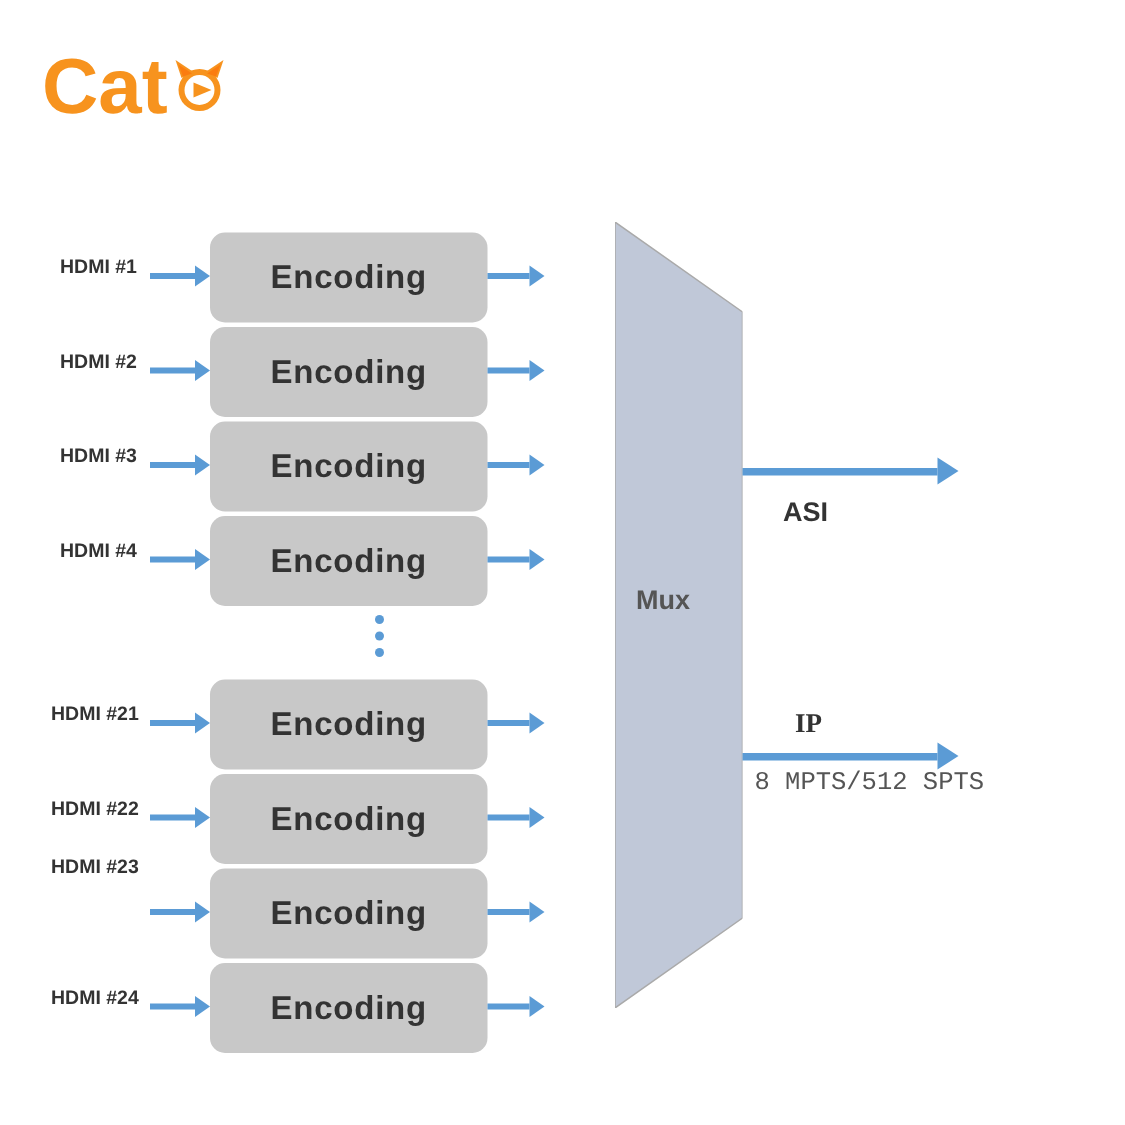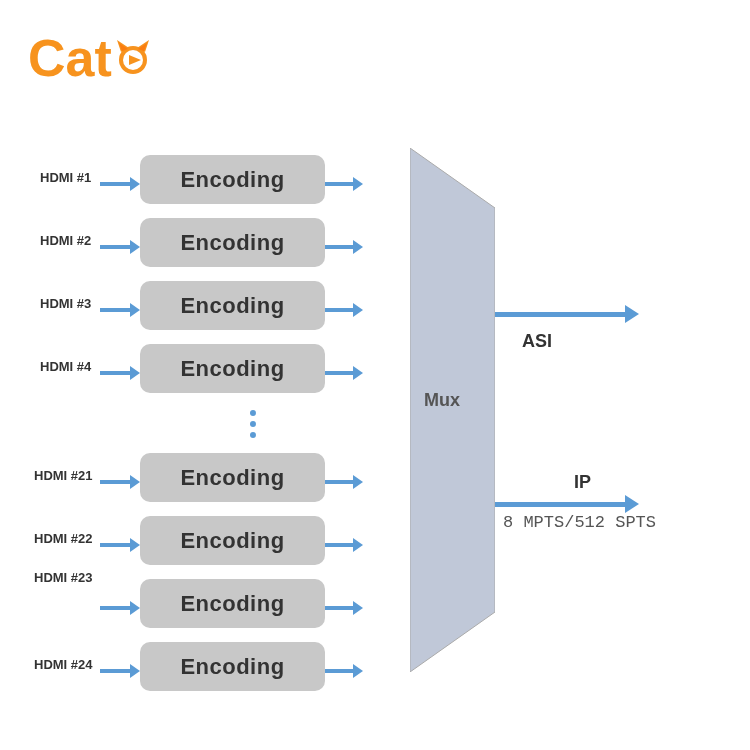--- a/index.html
+++ b/index.html
@@ -62,21 +62,21 @@
 
     
     .encoding-box {
       position: absolute;
       background: #c8c8c8;
       border-radius: 10px;
       display: flex;
       align-items: center;
       justify-content: center;
       width: 185px;
-      height: 49px;
+      height: 60px;
     }
     .encoding-box span {
       font-size: 22px;
       font-weight: bold;
       color: #333;
       letter-spacing: 0.5px;
     }
 
     
     .arrow-out {
@@ -261,16 +261,16 @@
   </div>
 
   <div class="output-arrow" style="left:495px;top:185px;">
     <div class="output-line" style="width:130px;"></div>
   </div>
   <span style="position:absolute;left:522px;top:163px;font-size:18px;font-weight:bold;color:#333;font-family:Arial,sans-serif;margin-top:48px;">ASI</span>
 
   <div class="output-arrow" style="left:495px;top:375px;">
     <div class="output-line" style="width:130px;"></div>
   </div>
-  <span style="position:absolute;left:530px;top:352px;font-size:18px;font-weight:bold;color:#333;font-family:Liberation Sans, sans-serif;margin-left:44px;">IP</span>
+  <span style="position:absolute;left:530px;top:352px;font-size:18px;font-weight:bold;color:#333;font-family:Liberation Serif, serif;">IP</span>
   <span style="position:absolute;left:503px;top:393px;font-size:17px;color:#555;font-family:Liberation Mono, monospace;">8 MPTS/512 SPTS</span>
 
 </div>
 
 </body></html>

